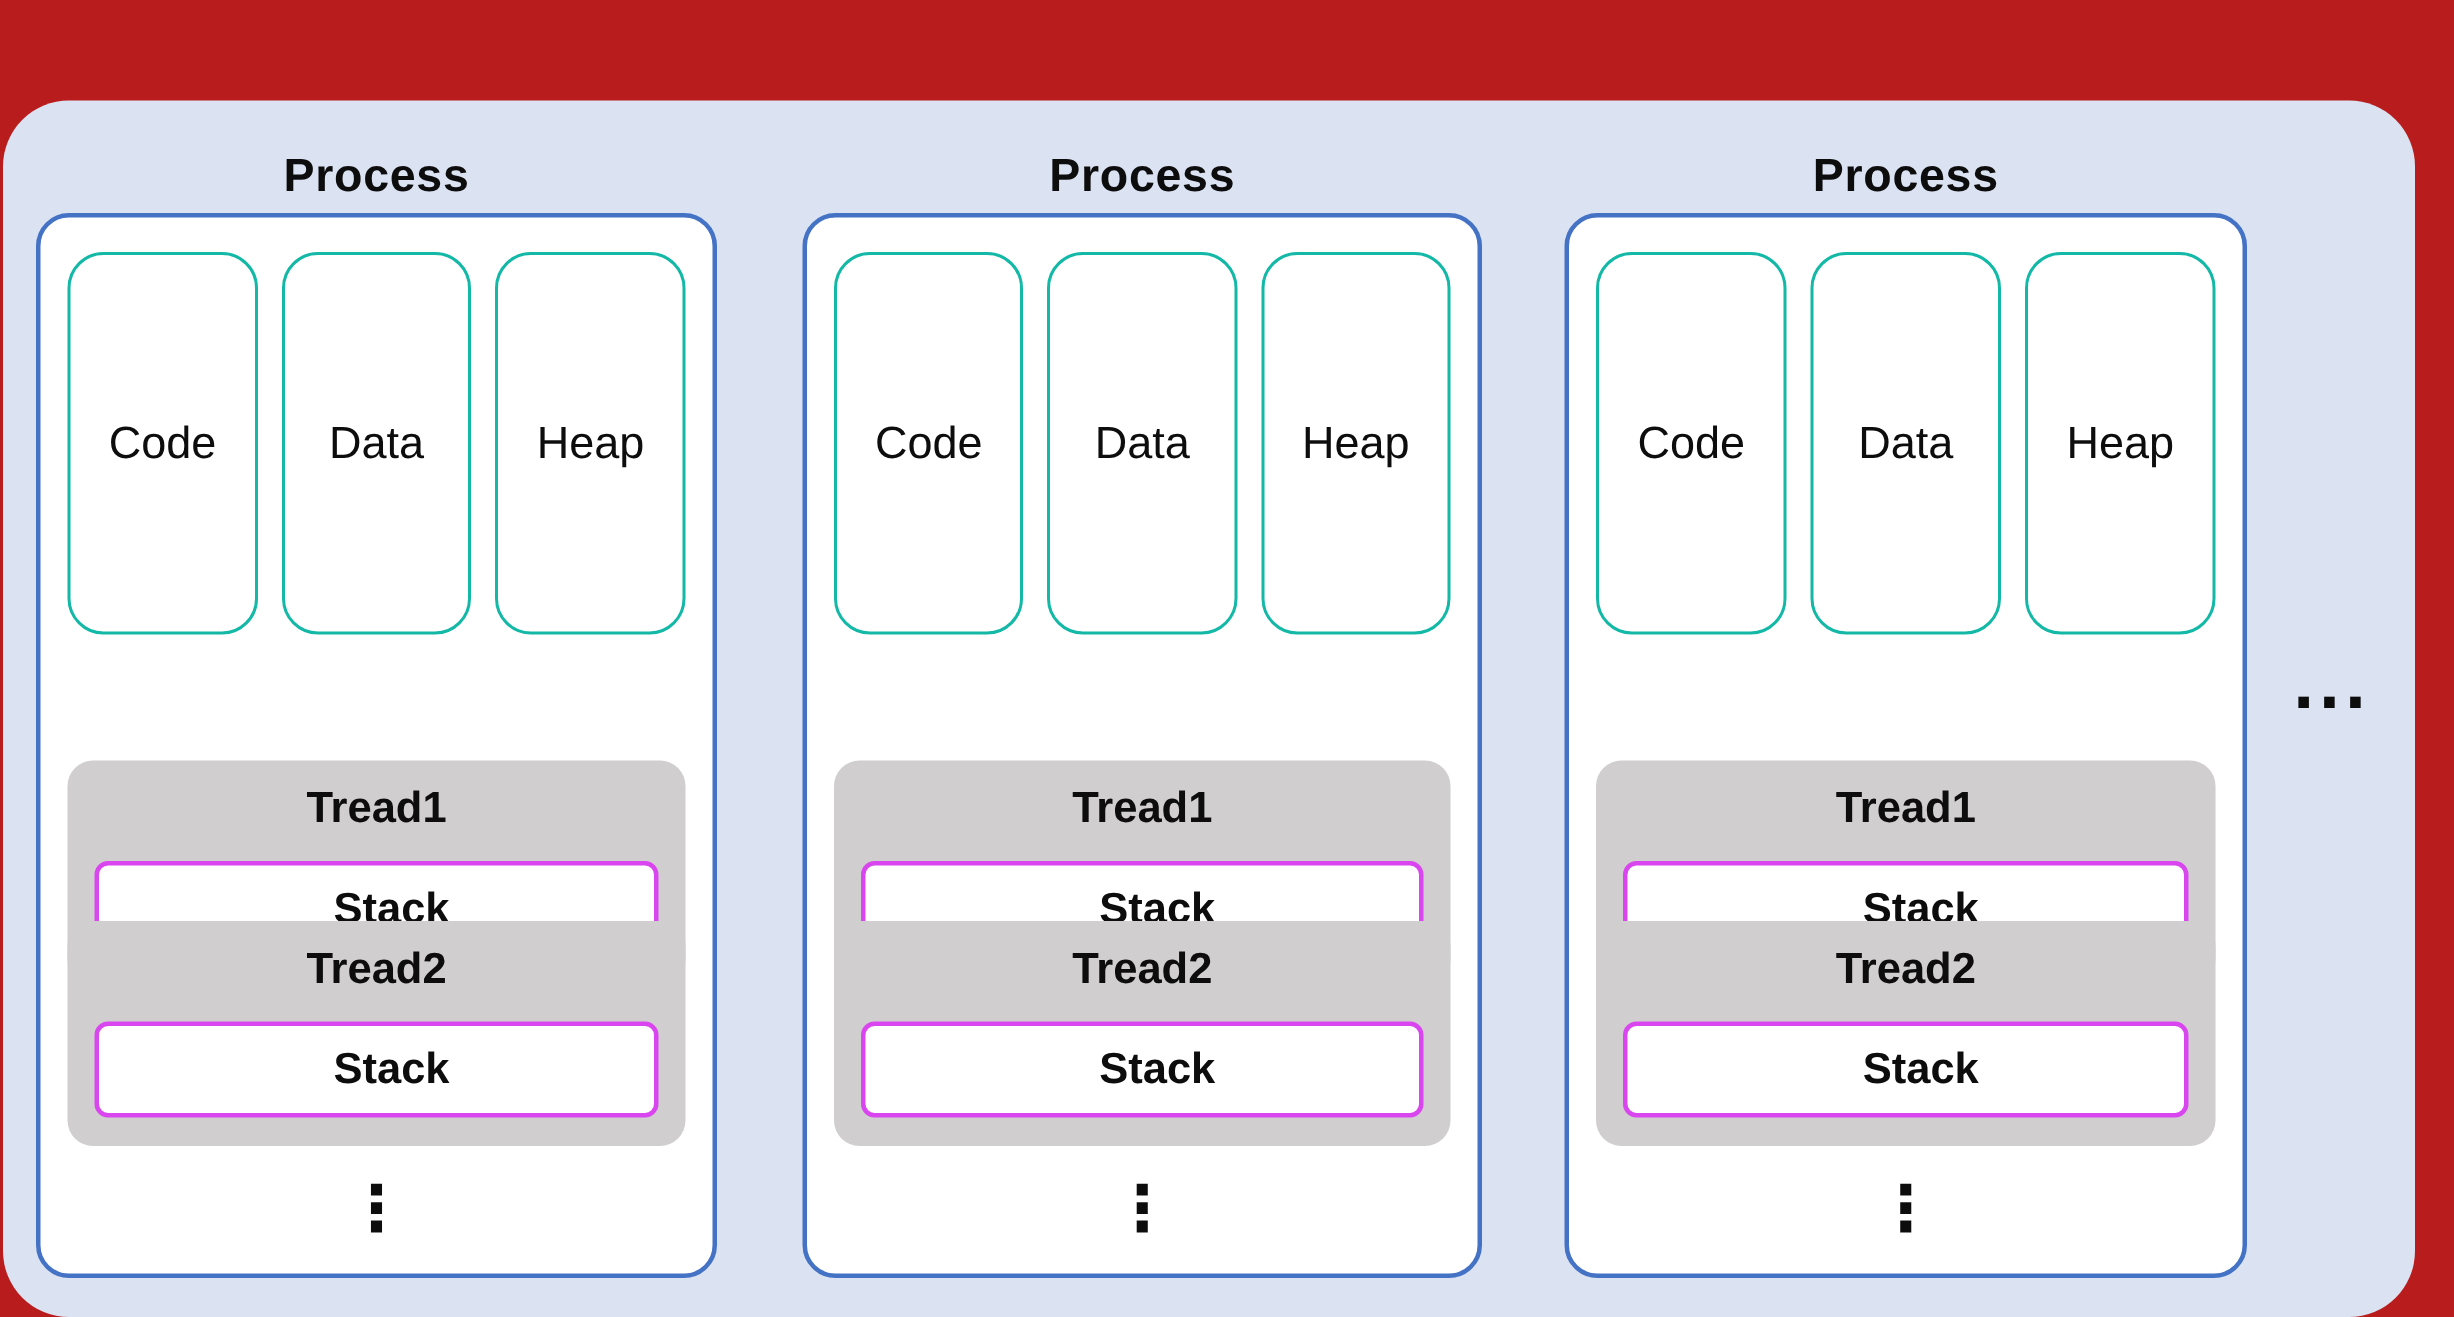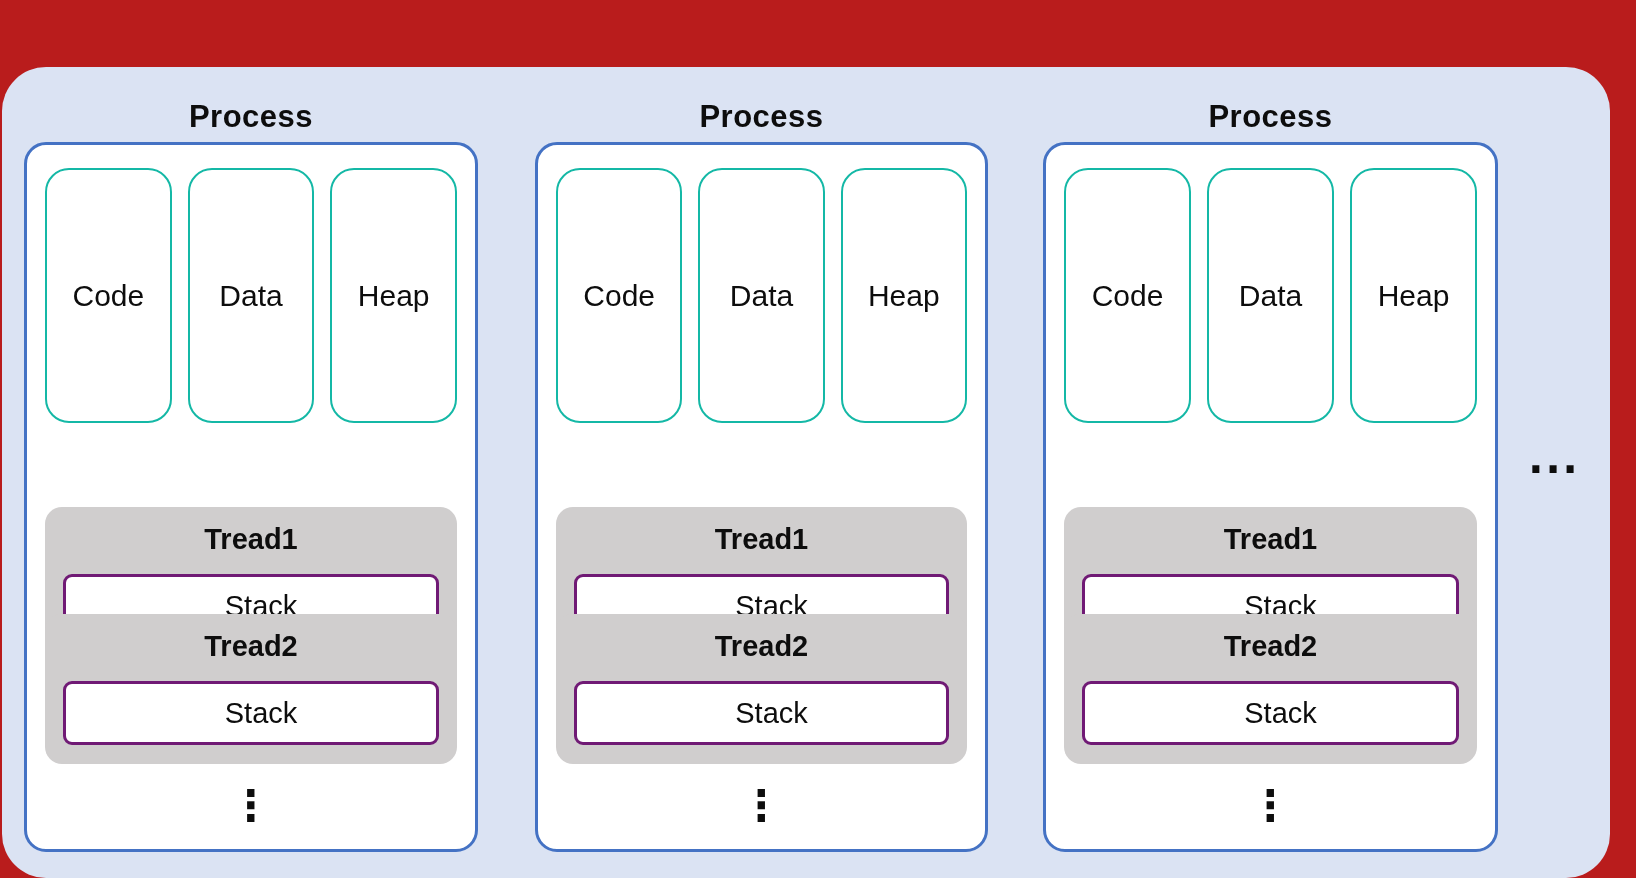--- a/index.html
+++ b/index.html
@@ -88,28 +88,28 @@
     font-size: 29px;
     font-weight: 700;
   }
   .stack-box {
     position: absolute;
     left: 18px;
     right: 18px;
     top: 67px;
     height: 64px;
     background: #ffffff;
-    border: 3px solid #701a75;
+    border: 3px solid #d946ef;
     border-radius: 9px;
     box-sizing: border-box;
     display: flex;
     align-items: center;
     justify-content: center;
     font-size: 29px;
-    font-weight: 400;
+    font-weight: 700;
     padding-left: 20px;
   }
   .vdots {
     position: absolute;
     top: 633px;
     left: 0;
     width: 100%;
     height: 56px;
     display: flex;
     align-items: center;

